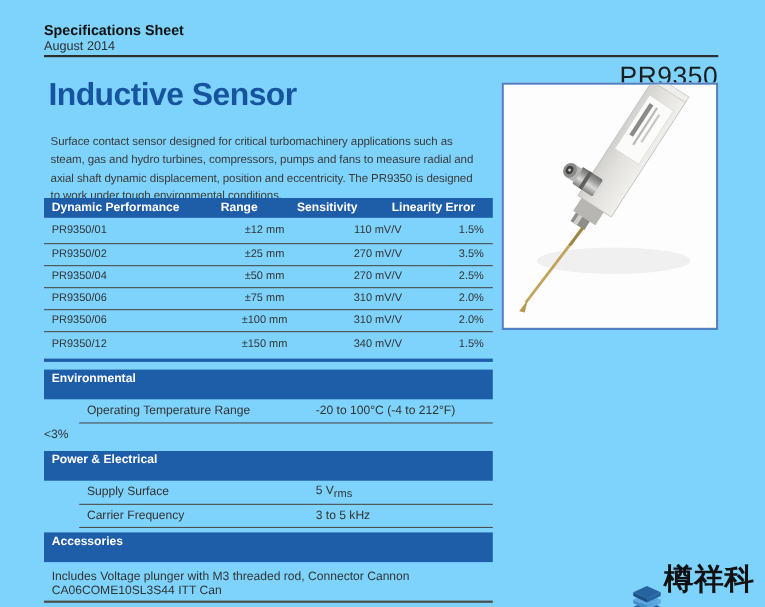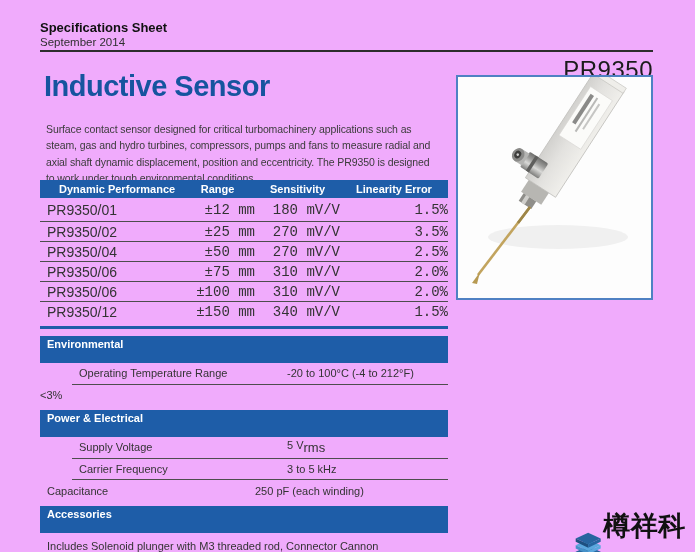--- a/index.html
+++ b/index.html
@@ -1,75 +1,75 @@
 <!DOCTYPE html>
 <html><head>
 <meta charset="utf-8">
 <style>
   * { margin: 0; padding: 0; box-sizing: border-box; }
   html, body { width: 695px; height: 552px; background: #ffffff; overflow: hidden; }
   body { font-family: "Liberation Sans", sans-serif; color: #333; position: relative; }
-  #page { position: absolute; inset: 0; background: #f0abfc; }
+  #page { position: absolute; inset: 0; background: #7dd3fc; }
 
   
   .doc-header-title { position: absolute; left: 40px; top: 20px; font-size: 13px; font-weight: bold; color: #111; }
   .doc-header-date  { position: absolute; left: 40px; top: 36px; font-size: 11.5px; color: #2f2f2f; }
   .doc-model        { position: absolute; right: 42px; top: 24px; font-size: 24px; color: #1c1c1c; letter-spacing: 0.5px; margin-top: 32px; }
   .doc-rule         { position: absolute; left: 40px; top: 50px; width: 613px; height: 2px; background: #2d2d2d; }
 
   
   .page-title { position: absolute; left: 44px; top: 70px; font-size: 29px; font-weight: bold; letter-spacing: -0.5px; color: #16549f; }
   .descr { position: absolute; left: 46px; top: 121px; width: 402px; font-size: 10.5px; line-height: 16.4px; color: #3b3b3b; letter-spacing: -0.1px; }
   .descr div { white-space: nowrap; }
 
   
   .spec-col { position: absolute; left: 40px; top: 180px; width: 408px; }
 
   .blue-bar { background: #1e5da8; color: #fff; font-weight: bold; font-size: 11px; height: 27px; line-height: 17px; padding-left: 7px; }
 
   .perf-header { display: grid; grid-template-columns: 140px 75px 85px 1fr; background: #1e5da8; color: #fff; font-weight: bold; font-size: 11px; height: 18px; line-height: 18px; }
-  .perf-header .c1 { padding-left: 19px; }
+  .perf-header .c1 { padding-left: 7px; }
   .perf-header .cc { text-align: center; }
 
-  .perf-row { display: grid; grid-template-columns: 140px 75px 85px 1fr; align-items: center; height: 20px; font-size: 14px; color: #333; border-bottom: 1px solid #4d4d4d; }
+  .perf-row { display: grid; grid-template-columns: 140px 75px 85px 1fr; align-items: center; height: 20px; font-size: 10px; color: #333; border-bottom: 1px solid #4d4d4d; gap: 23px; }
   .perf-row.first { height: 24px; }
   .perf-row.last { border-bottom: none; }
   .perf-row .c1 { padding-left: 7px; }
-  .perf-row .cc { text-align: right; font-family: Liberation Mono, monospace; }
+  .perf-row .cc { text-align: center; }
 
   .table-bottom { height: 3px; background: #1e5da8; margin-top: 4px; }
 
   .section-gap { height: 7px; }
   .section-gap.small { height: 4px; }
 
   .spec-row { display: grid; grid-template-columns: 215px 1fr; align-items: center; height: 21.5px; font-size: 11px; color: #333; }
   .spec-row.sep { border-bottom: 1px solid #4d4d4d; margin-left: 32px; }
   .spec-row .lbl { padding-left: 7px; }
-  .spec-row sub { font-size: 13px; }
+  .spec-row sub { font-size: 10px; }
 
   .acc-text { padding: 7px 0 3px 7px; font-size: 11px; line-height: 12.5px; color: #333; border-bottom: 2px solid #4b4b4b; }
   .acc-text div { white-space: nowrap; }
 
   
   .product-box { position: absolute; left: 456px; top: 75px; width: 197px; height: 225px; border: 2px solid #4f81c3; background: #fdfdfd; }
   .product-box svg { display: block; width: 100%; height: 100%; }
 
   
   .vendor-logo { position: absolute; left: 574px; top: 506px; display: flex; align-items: center; }
   .vendor-logo .glyphs { font-size: 27px; font-weight: bold; color: #111; letter-spacing: 0.5px; line-height: 40px;
                          font-family: "Liberation Sans", "DejaVu Sans", sans-serif; }
   .vendor-logo svg { display: block; margin-right: 1px; }
 </style>
 </head>
 <body>
 
 <div id="page">
 
   <div class="doc-header-title">Specifications Sheet</div>
-  <div class="doc-header-date">September 2014</div>
+  <div class="doc-header-date">August 2014</div>
   <div class="doc-model">PR9350</div>
   <div class="doc-rule"></div>
 
   <div class="page-title">Inductive Sensor</div>
   <div class="descr">
     <div>Surface contact sensor designed for critical turbomachinery applications such as</div>
     <div>steam, gas and hydro turbines, compressors, pumps and fans to measure radial and</div>
     <div>axial shaft dynamic displacement, position and eccentricity. The PR9350 is designed</div>
     <div>to work under tough environmental conditions.</div>
   </div>
@@ -79,21 +79,21 @@
     <div class="perf-header">
       <div class="c1">Dynamic Performance</div>
       <div class="cc">Range</div>
       <div class="cc">Sensitivity</div>
       <div class="cc">Linearity Error</div>
     </div>
 
     <div class="perf-row first">
       <div class="c1">PR9350/01</div>
       <div class="cc">±12 mm</div>
-      <div class="cc">180 mV/V</div>
+      <div class="cc">110 mV/V</div>
       <div class="cc">1.5%</div>
     </div>
     <div class="perf-row">
       <div class="c1">PR9350/02</div>
       <div class="cc">±25 mm</div>
       <div class="cc">270 mV/V</div>
       <div class="cc">3.5%</div>
     </div>
     <div class="perf-row">
       <div class="c1">PR9350/04</div>
@@ -129,37 +129,33 @@
       <div class="val">-20 to 100°C (-4 to 212°F)</div>
     </div>
     <div class="spec-row">
       <div class="val">&lt;3%</div>
     </div>
 
     <div class="section-gap small"></div>
 
     <div class="blue-bar">Power &amp; Electrical</div>
     <div class="spec-row sep">
-      <div class="lbl">Supply Voltage</div>
+      <div class="lbl">Supply Surface</div>
       <div class="val"><span>5 V</span><sub>rms</sub></div>
     </div>
     <div class="spec-row sep">
       <div class="lbl">Carrier Frequency</div>
       <div class="val">3 to 5 kHz</div>
     </div>
-    <div class="spec-row">
-      <div class="lbl">Capacitance</div>
-      <div class="val">250 pF (each winding)</div>
-    </div>
 
     <div class="section-gap small"></div>
 
     <div class="blue-bar">Accessories</div>
     <div class="acc-text">
-      <div>Includes Solenoid plunger with M3 threaded rod, Connector Cannon</div>
+      <div>Includes Voltage plunger with M3 threaded rod, Connector Cannon</div>
       <div>CA06COME10SL3S44 ITT Can</div>
     </div>
 
   </div>
 
   <div class="product-box">
     <svg viewBox="0 0 193 221">
       <defs>
         <linearGradient id="bodyGrad" x1="0" y1="0" x2="1" y2="0">
           <stop offset="0" stop-color="#d2d1ce"></stop>

